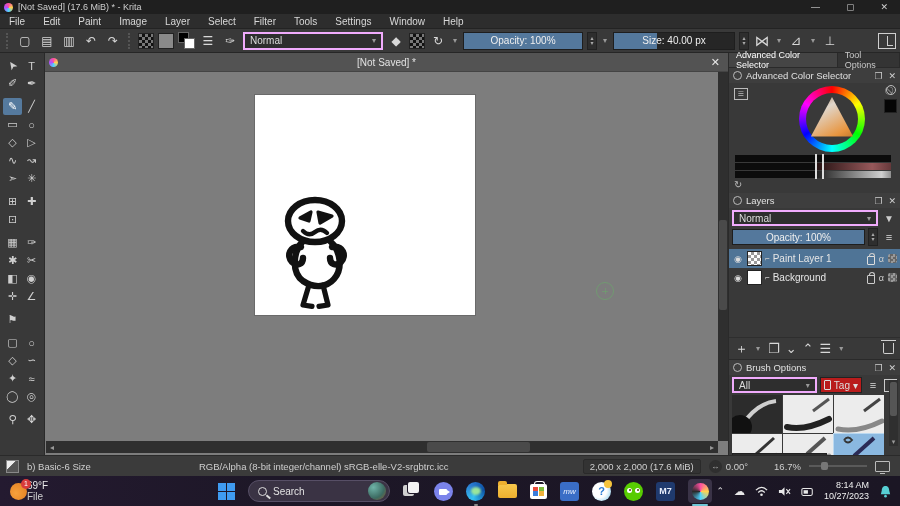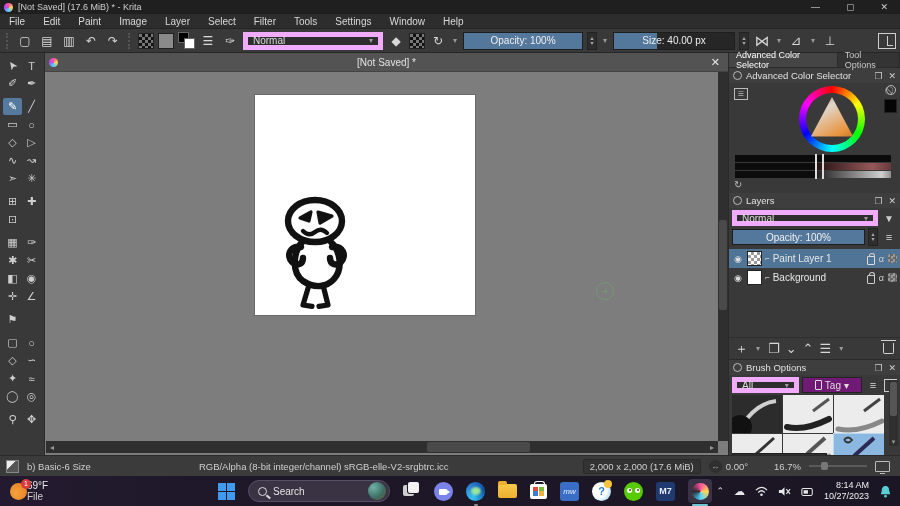--- a/index.html
+++ b/index.html
@@ -18,21 +18,21 @@
   
   #toolbar{left:0;top:29px;width:900px;height:24px;background:#393939;border-bottom:1px solid #262626;display:flex;align-items:center;gap:4px;padding:0 4px}
   .tbtn{width:18px;height:18px;display:flex;align-items:center;justify-content:center;color:#d8d8d8;font-size:12px}
   .tsep{width:4px;height:16px;border-left:2px dotted #555;margin:0 2px}
   .chip{width:16px;height:16px;border:1px solid #222}
   .chip.grad{background:repeating-conic-gradient(#111 0 25%,#777 0 50%) 0 0/6px 6px}
   .chip.pat{background:#8a8a8a}
   .fgbg{width:17px;height:17px;position:relative}
   .fgbg .fg{position:absolute;left:0;top:0;width:11px;height:11px;background:#000;border:1px solid #666}
   .fgbg .bg{position:absolute;right:0;bottom:0;width:11px;height:11px;background:#fff;border:1px solid #666}
-  .dd{background:#2e2e2e;border:5px solid #f0abfc;height:18px;display:flex;align-items:center;padding:0 5px;color:#ddd}
+  .dd{background:#2e2e2e;border:2px solid #f0abfc;height:18px;display:flex;align-items:center;padding:0 5px;color:#ddd}
   .dd .car{margin-left:auto;color:#999;font-size:8px;padding-left:8px}
   #blend-dd{width:140px}
   .slider{height:18px;background:#262626;border:1px solid #1e1e1e;position:relative;display:flex;align-items:center;justify-content:center;color:#efefef}
   .slider .fill{position:absolute;left:0;top:0;bottom:0;background:#54789c}
   .slider b{position:relative;font-weight:normal}
   .spin{display:flex;flex-direction:column;font-size:6px;color:#aaa;line-height:5px;width:10px;height:18px;background:#2e2e2e;border:1px solid #222;align-items:center;justify-content:center}
   .mini-car{font-size:8px;color:#999;padding:0 2px}
   .ws-icon{margin-left:auto;width:18px;height:16px;border:1px solid #cfcfcf;position:relative}
   .ws-icon:before{content:"";position:absolute;right:2px;top:2px;bottom:2px;width:5px;border-left:1px solid #cfcfcf;border-bottom:1px solid #cfcfcf}
 
@@ -102,21 +102,21 @@
   .alock:before{content:"";position:absolute;left:1px;top:-4px;width:4px;height:3px;border:1px solid #ccc;border-bottom:none;border-radius:3px 3px 0 0}
   .achip{width:9px;height:9px;background:repeating-conic-gradient(#666 0 25%,#999 0 50%) 0 0/5px 5px;border-radius:2px}
   #layers-actions{position:absolute;left:0;right:0;bottom:0;height:22px;border-top:1px solid #2e2e2e;display:flex;align-items:center;gap:6px;padding:0 6px;font-size:13px;color:#d8d8d8}
   #layers-actions .trash{margin-left:auto;width:11px;height:11px;border:1px solid #d0d0d0;border-top:none;border-radius:0 0 2px 2px;position:relative}
   #layers-actions .trash:before{content:"";position:absolute;left:-3px;right:-3px;top:-3px;height:1px;background:#d0d0d0}
   #layers-panel{position:relative;height:167px;border-bottom:1px solid #2a2a2a}
 
   
   #bp-controls{margin:2px 3px;display:flex;gap:3px;align-items:center}
   #bp-controls .dd{flex:1;height:16px}
-  .tagbtn{height:16px;background:#701a75;border:1px solid #222;display:flex;align-items:center;gap:3px;padding:0 12px;color:#ddd}
+  .tagbtn{height:16px;background:#b91c1c;border:1px solid #222;display:flex;align-items:center;gap:3px;padding:0 3px;color:#ddd}
   .tagbtn .ticon{width:7px;height:10px;border:1px solid #ddd;border-radius:1px}
   .sqicon{width:13px;height:13px;border:1px solid #ccc;position:relative}
   .sqicon:before{content:"";position:absolute;right:2px;top:2px;width:3px;height:3px;background:#ccc}
   #bp-grid{position:relative;margin:2px 3px 0;height:67px;display:grid;grid-template-columns:repeat(3,1fr);grid-auto-rows:38px;gap:1px;overflow:hidden;width:152px}
   .bp-cell{background:#ececec;position:relative;overflow:hidden}
   .bp-cell.sel{background:#8ab8e0;outline:1px solid #bcd9f0}
   .bp-cell svg{position:absolute;inset:0;width:100%;height:100%}
   #bp-scroll{position:absolute;right:2px;top:20px;width:9px;height:66px;background:#2f2f2f}
   #bp-scroll .thumb{position:absolute;left:1px;right:1px;top:2px;height:34px;background:#555;border-radius:2px}
   #bp-scroll .arr{position:absolute;left:0;right:0;bottom:0;text-align:center;font-size:7px;color:#999}

